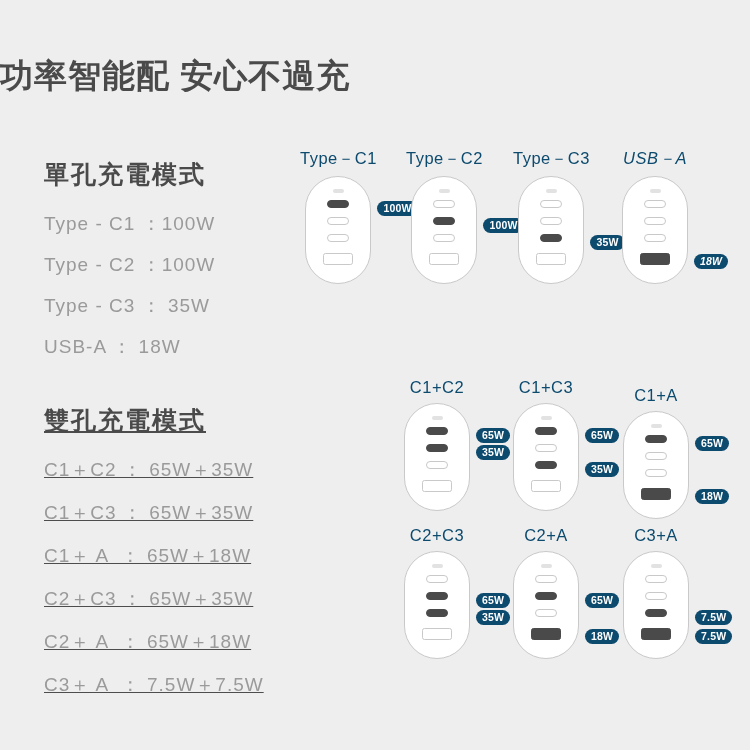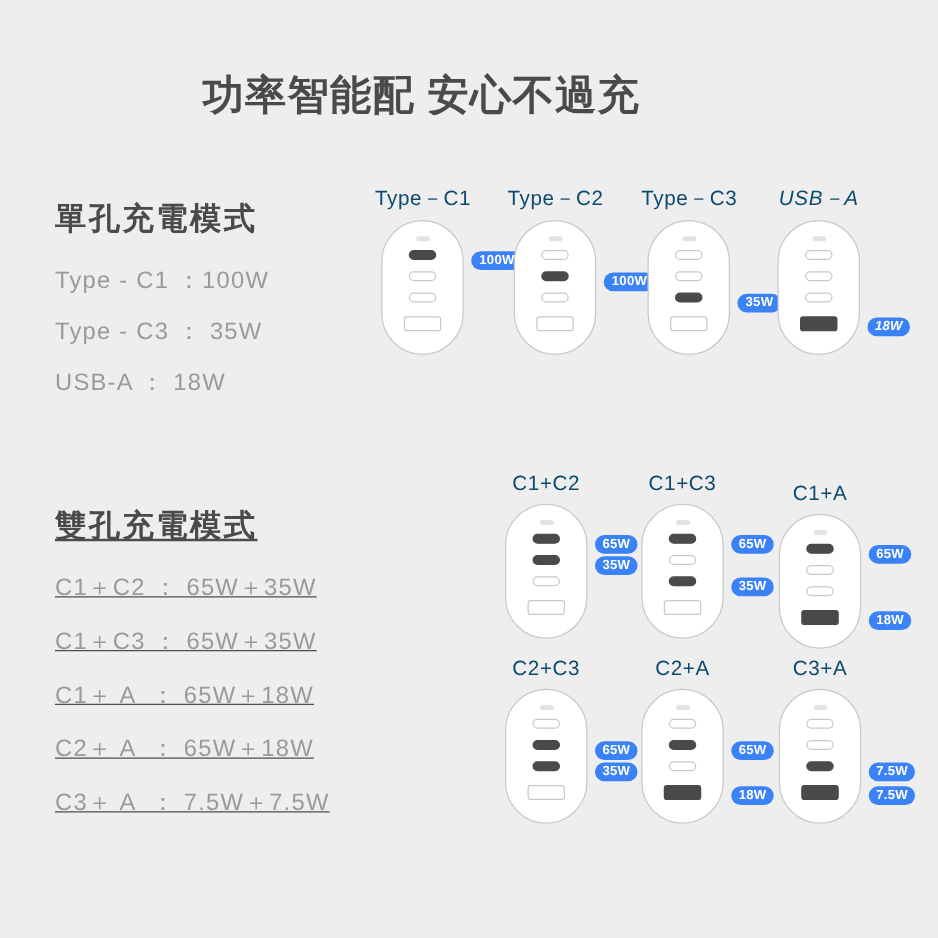--- a/index.html
+++ b/index.html
@@ -9,21 +9,21 @@
     font-family:"Liberation Sans", sans-serif;
     color:#4d4d4d;
     position:relative;
     overflow:hidden;
   }
 
   
   .page-title{
     position:absolute;
     top:54px; left:0; width:674px;
-    text-align:center;
+    text-align:left;
     font-size:33px;
     font-weight:bold;
     letter-spacing:1px;
     color:#4a4a4a;
   }
 
   
   .spec-block{ position:absolute; left:44px; }
   .spec-block.single{ top:142px; }
   .spec-block.dual{ top:388px;text-decoration:underline; }
@@ -97,21 +97,21 @@
     border-radius:2.5px;
     border:1.4px solid #c9c9c9;
     background:#ffffff;
     margin-top:2px;
   }
   .port-a.on{ background:#4a4a4a; border-color:#4a4a4a; }
 
   
   .badge{
     position:absolute;
-    background:#3b82f6;
+    background:#0c4a6e;
     color:#ffffff;
     font-size:10.5px;
     font-weight:bold;
     border-radius:9px;
     padding:2px 6px 2.5px 6px;
     line-height:1;
     letter-spacing:0.2px;
     white-space:nowrap;
   }
 
@@ -123,29 +123,31 @@
   .badge.right{ left:72px; }
 </style>
 </head>
 <body>
 
 <div class="page-title">功率智能配 安心不過充</div>
 
 <div class="spec-block single">
   <div class="spec-heading">單孔充電模式</div>
   <div class="spec-line">Type - C1 ：100W</div>
+  <div class="spec-line">Type - C2 ：100W</div>
   <div class="spec-line">Type - C3 ： 35W</div>
   <div class="spec-line">USB-A ： 18W</div>
 </div>
 
 <div class="spec-block dual">
   <div class="spec-heading">雙孔充電模式</div>
   <div class="spec-line">C1＋C2 ： 65W＋35W</div>
   <div class="spec-line">C1＋C3 ： 65W＋35W</div>
   <div class="spec-line">C1＋ A  ： 65W＋18W</div>
+  <div class="spec-line">C2＋C3 ： 65W＋35W</div>
   <div class="spec-line">C2＋ A  ： 65W＋18W</div>
   <div class="spec-line">C3＋ A  ： 7.5W＋7.5W</div>
 </div>
 
 <div id="single-row">
     <div class="group" style="left: 300px; top: 148px;">
       <div class="dev-label">Type－C1</div>
       <div class="device-wrap">
         <div class="device">
           <div class="led"></div>

